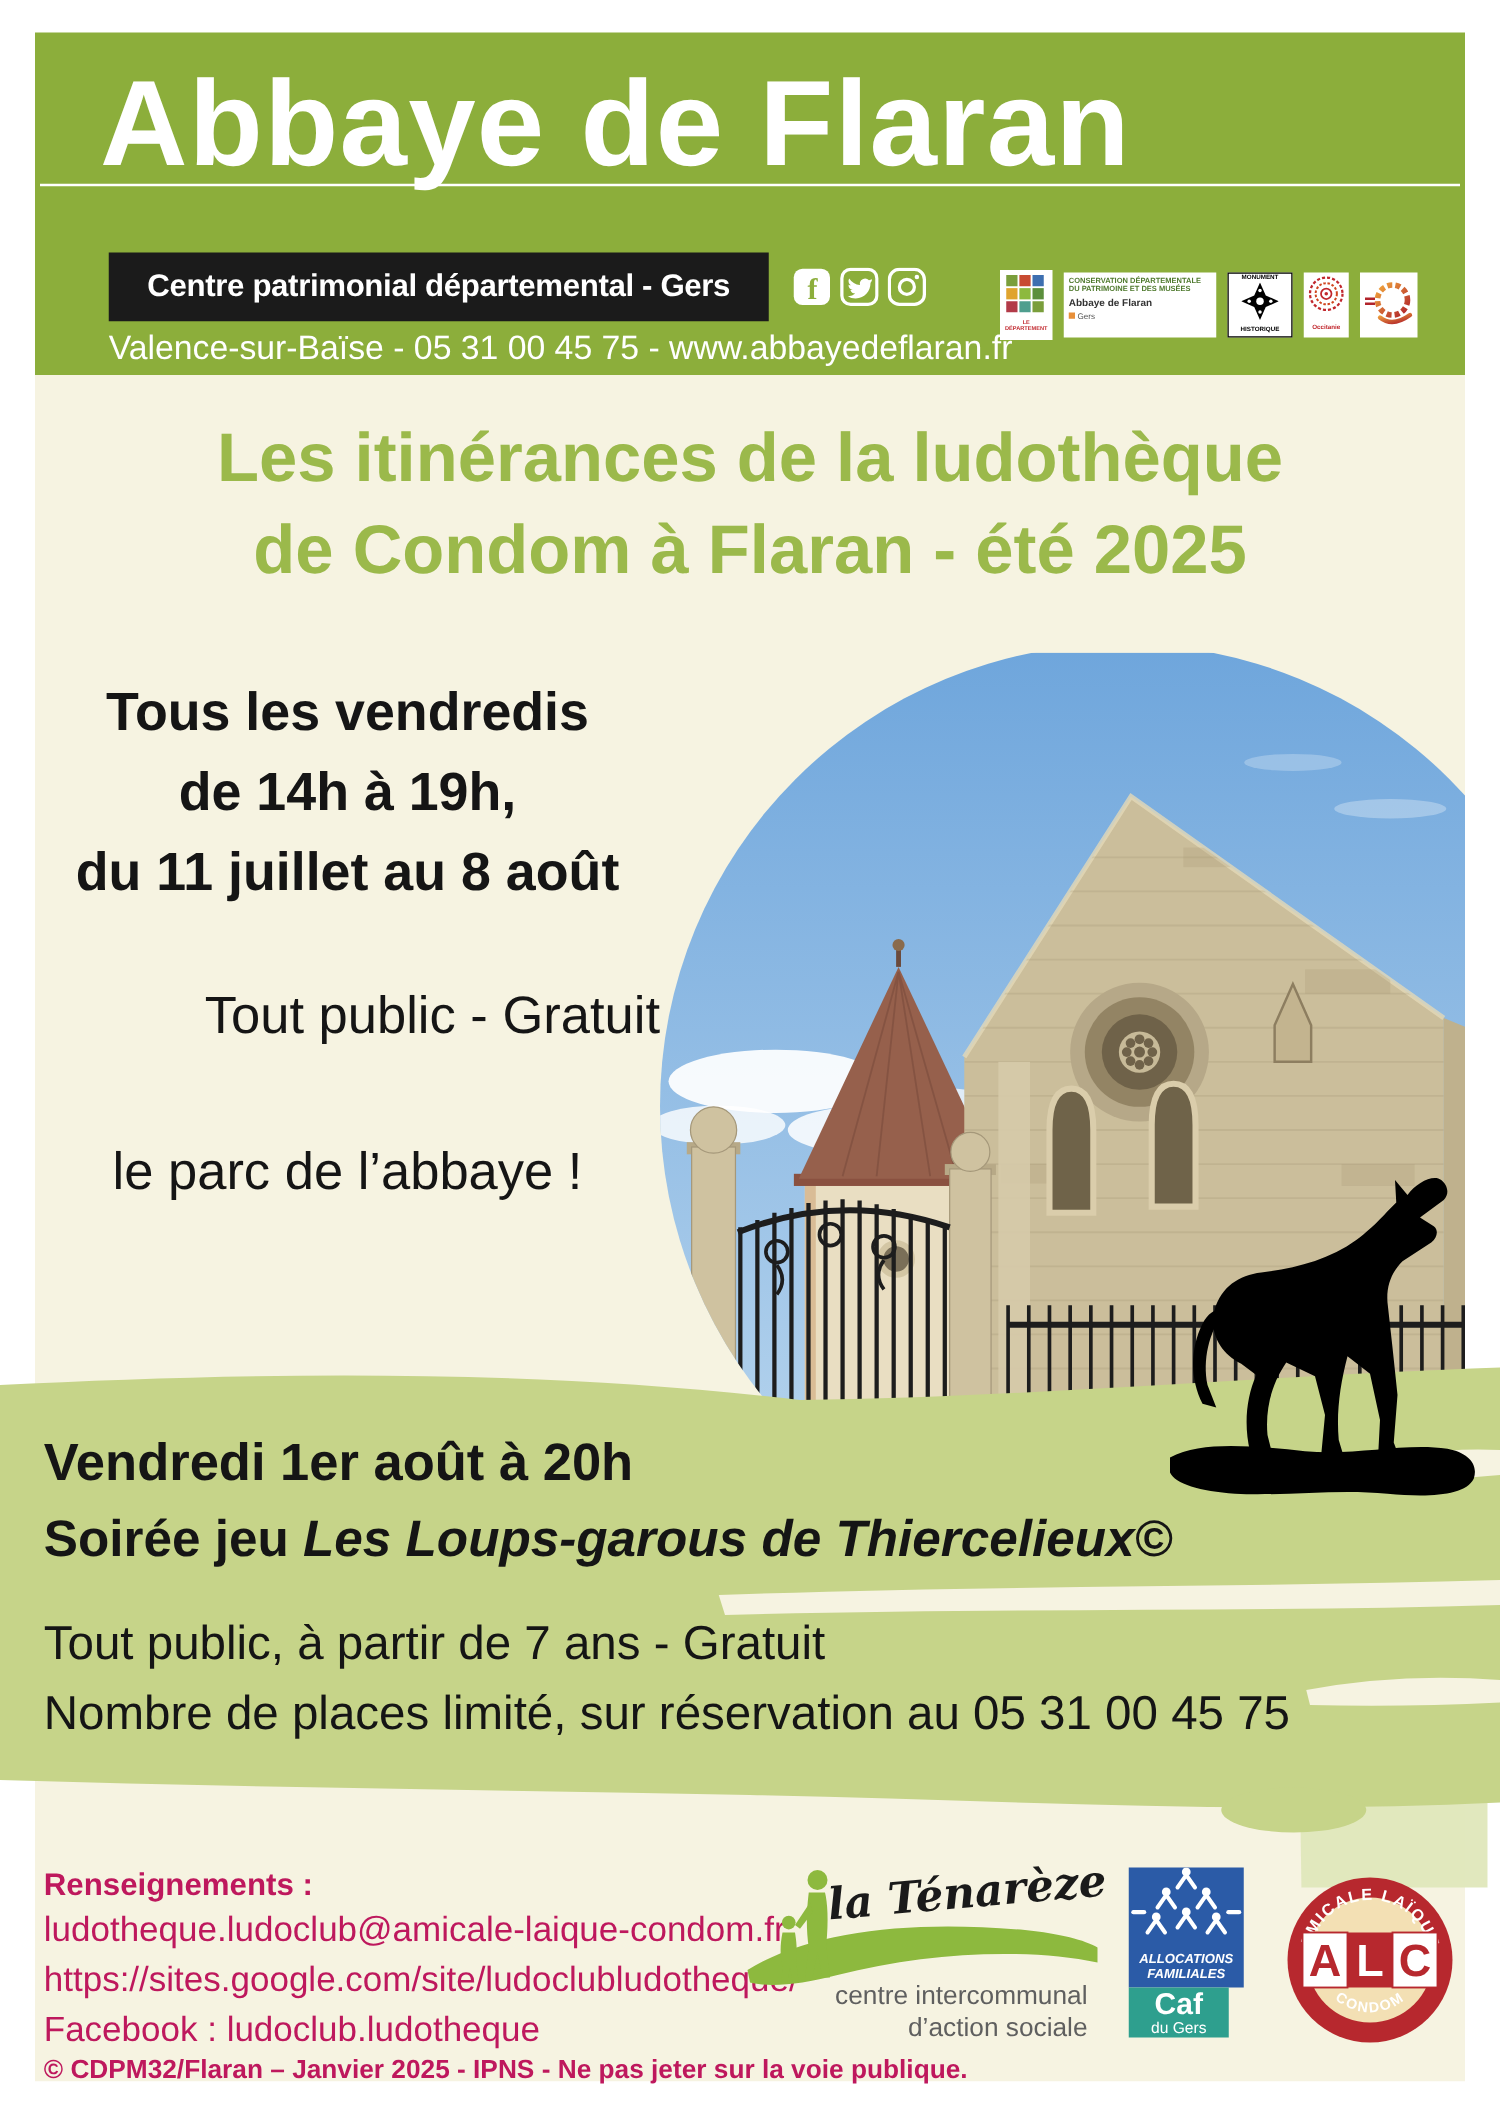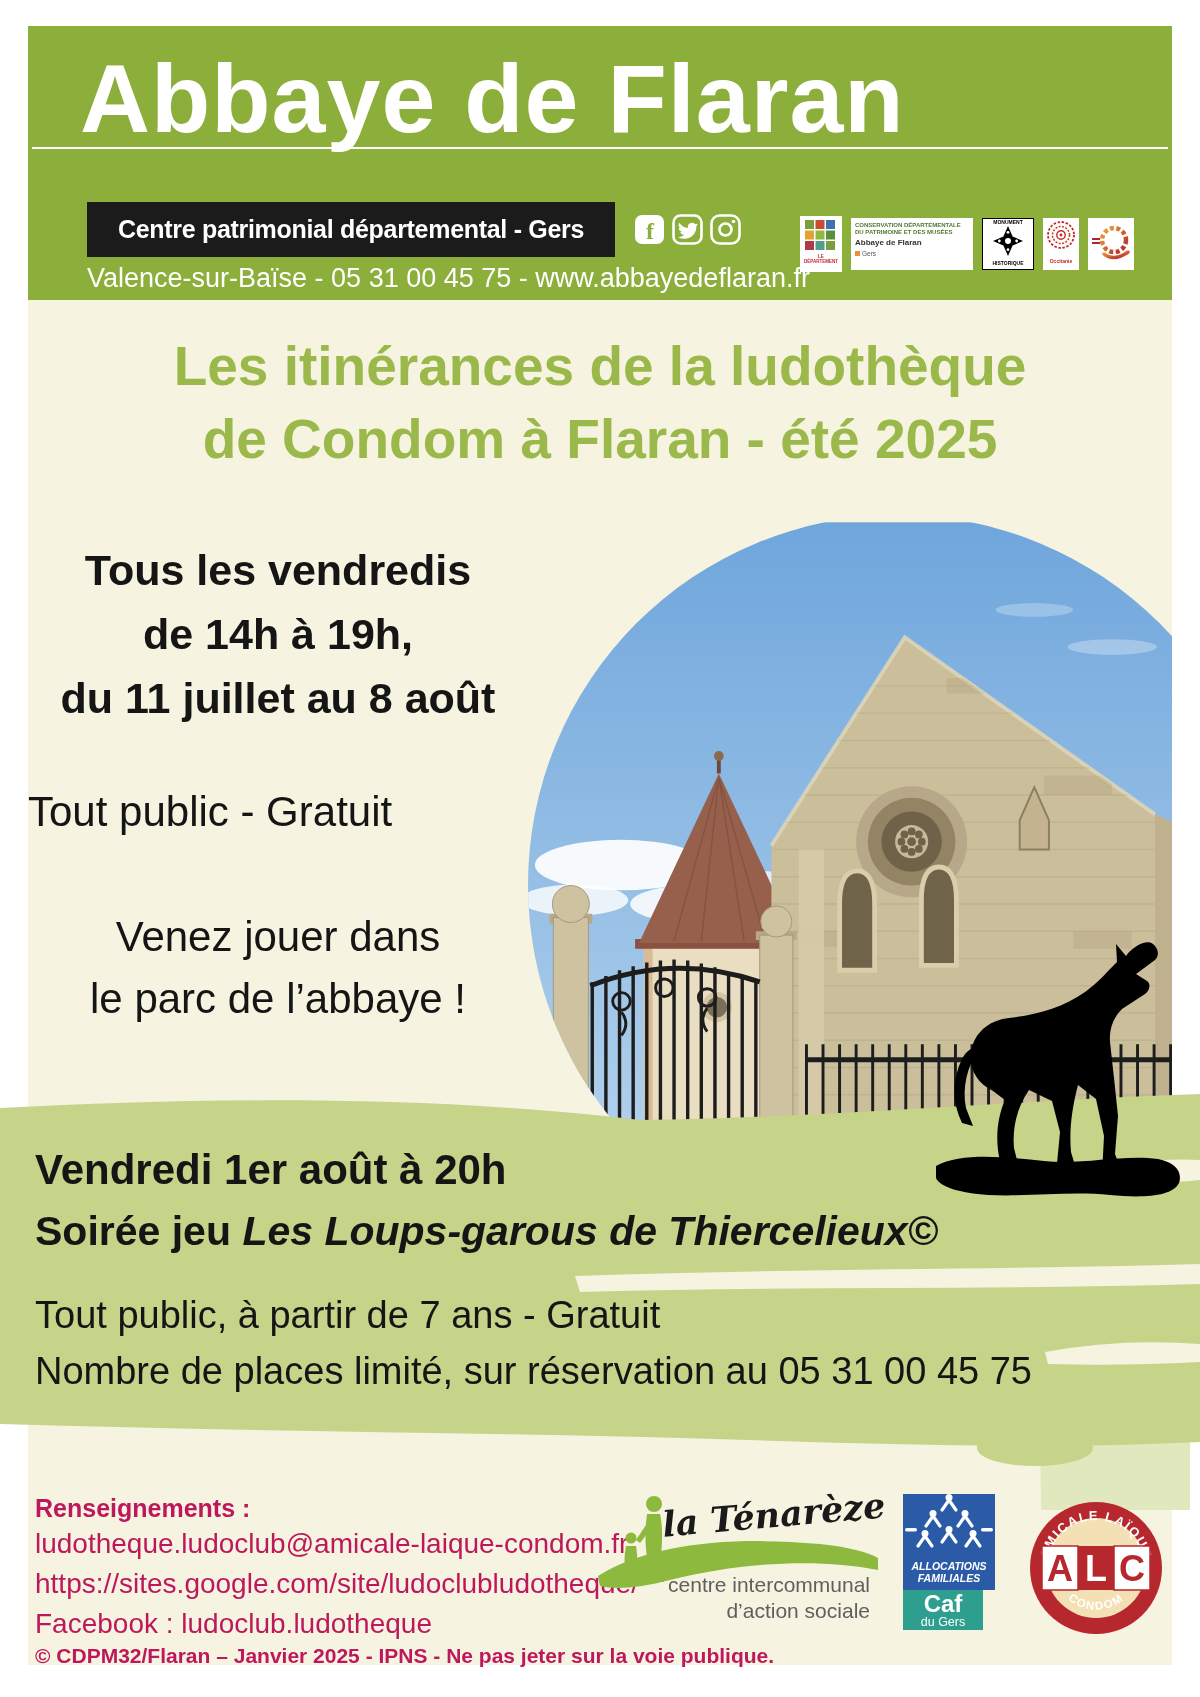--- a/index.html
+++ b/index.html
@@ -31,21 +31,21 @@
   #logo-mon .t{font-size:5px;font-weight:700;color:#000;line-height:7px;}
   #logo-occ{width:36px;height:52px;text-align:center;}
   #logo-occ .cap{font-size:5px;font-weight:700;color:#C1272D;line-height:6px;}
   #logo-qual{width:46px;height:52px;}
 
   
   #cream{left:28px;top:300px;width:1144px;height:1365px;background:#F6F3E1;}
   #poster-title{left:0;top:330px;width:1200px;text-align:center;color:#9BB94B;
                 font-size:55px;font-weight:700;line-height:73px;}
   #schedule{left:28px;top:538px;width:500px;text-align:center;font-size:43px;font-weight:700;line-height:64px;}
-  #audience-line{left:28px;top:788px;width:500px;text-align:left;font-size:42px;}
+  #audience-line{left:28px;top:788px;width:500px;text-align:right;font-size:42px;}
   #invite{left:28px;top:906px;width:500px;text-align:center;font-size:42px;line-height:62px;}
 
   
   #photo{left:528px;top:515px;width:740px;height:740px;border-radius:50%;overflow:hidden;z-index:3;}
   #photo svg{display:block;width:740px;height:740px;}
   #margin-right{left:1172px;top:0;width:28px;height:1697px;background:#ffffff;z-index:4;}
 
   
   #band-svg{left:0;top:1080px;width:1200px;height:430px;z-index:5;}
   #wolf{left:920px;top:938px;width:272px;height:270px;z-index:6;}
@@ -60,21 +60,21 @@
   .foot{z-index:7;white-space:nowrap;color:#be185d;}
   #info-label{left:35px;top:1494px;font-size:25px;font-weight:700;}
   #info-email{left:35px;top:1528px;font-size:28px;}
   #info-web{left:35px;top:1568px;font-size:28px;}
   #info-fb{left:35px;top:1608px;font-size:28px;}
   #copyright{left:35px;top:1644px;font-size:21px;font-weight:700;}
 
   #tenareze{left:590px;top:1478px;width:290px;height:180px;z-index:7;}
   #tenareze-name{left:72px;top:16px;font-family:"DejaVu Serif",serif;font-style:italic;font-weight:700;
                  font-size:35px;color:#1a1a1a;transform:rotate(-5deg);white-space:nowrap;}
-  #tenareze-sub{left:60px;top:94px;width:220px;text-align:right;font-size:21px;color:#5f5f5f;line-height:26px;}
+  #tenareze-sub{left:60px;top:106px;width:220px;text-align:right;font-size:21px;color:#5f5f5f;line-height:26px;}
 
   #caf{left:903px;top:1494px;width:92px;z-index:7;}
   #caf-blue{width:92px;height:96px;background:#2B5BA7;text-align:center;}
   #caf-blue .org{color:#fff;font-size:10.5px;font-weight:700;font-style:italic;line-height:12px;}
   #caf-teal{width:80px;height:40px;background:#2E9F8E;color:#fff;text-align:center;}
   #caf-teal .n{font-size:24px;font-weight:700;line-height:24px;padding-top:2px;}
   #caf-teal .r{font-size:12.5px;line-height:13px;}
 
   #alc{left:1028px;top:1500px;width:136px;height:136px;z-index:7;}
 </style>
@@ -176,21 +176,20 @@
 
   <div class="abs" id="schedule">
     <div>Tous les vendredis</div>
     <div>de 14h à 19h,</div>
     <div>du 11 juillet au 8 août</div>
   </div>
 
   <div class="abs" id="audience-line">Tout public - Gratuit</div>
 
   <div class="abs" id="invite">
-    <div>Venez jouer dans</div>
     <div>le parc de l’abbaye !</div>
   </div>
 
   <div class="abs" id="photo">
     <svg viewBox="0 0 760 745">
       <defs>
         <linearGradient id="sky" x1="0" y1="0" x2="0" y2="1">
           <stop offset="0" stop-color="#6FA6DC"></stop>
             <stop offset="1" stop-color="#BCD8EF"></stop>
         </linearGradient>

